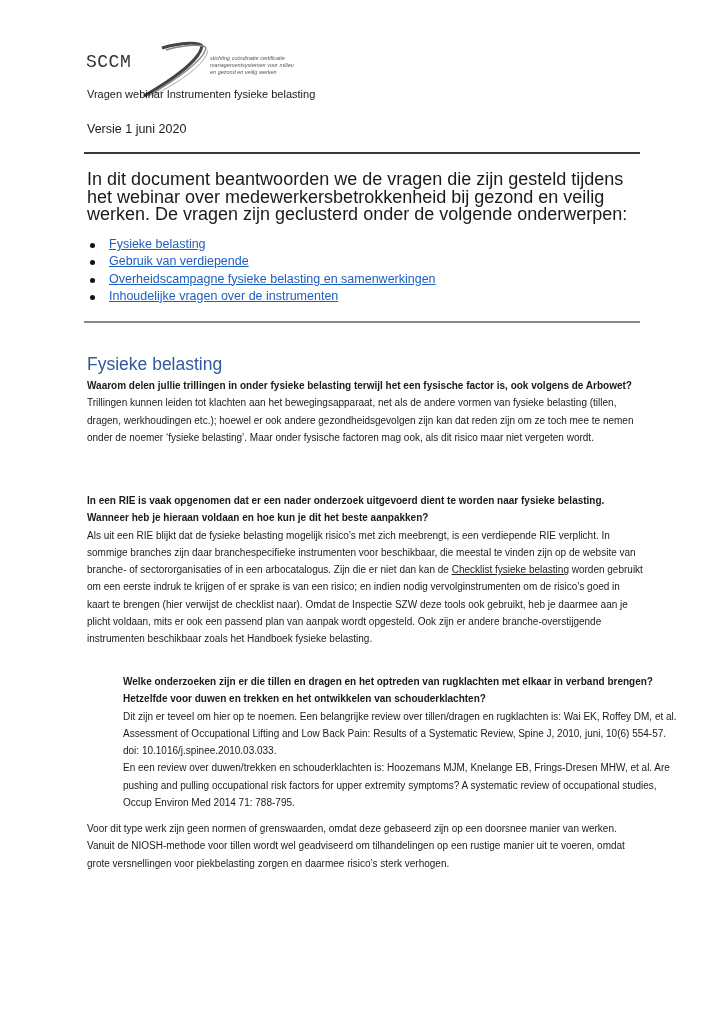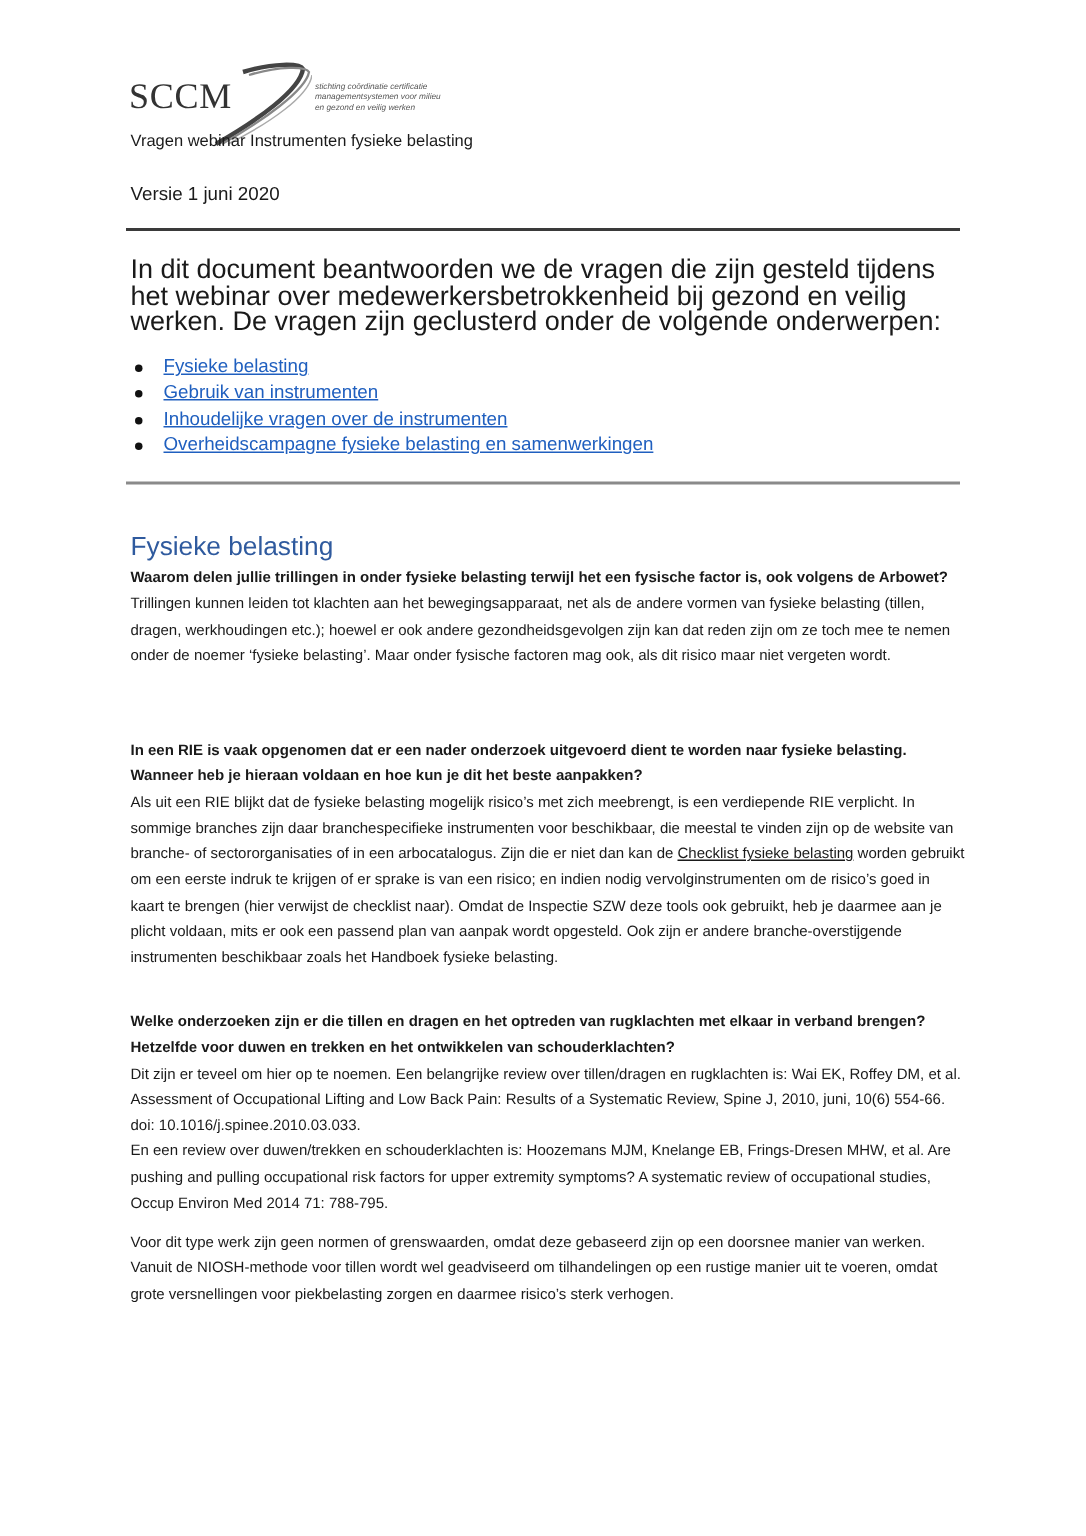--- a/index.html
+++ b/index.html
@@ -1,20 +1,20 @@
 <!DOCTYPE html>
 <html><head>
 <meta charset="utf-8">
 <style>
   html, body { margin:0; padding:0; background:#ffffff; }
   body { width:724px; height:1024px; position:relative; overflow:hidden;
          font-family:"Liberation Sans", sans-serif; color:#1a1a1a; }
   .logo { position:absolute; left:86px; top:40px; width:190px; height:58px; }
-  .logo-text { position:absolute; left:0; top:12px; font-family:Liberation Serif, serif;
-               font-size:24px; color:#333; letter-spacing:0.5px; }
+  .logo-text { position:absolute; left:0; top:12px; font-family:Liberation Mono, monospace;
+               font-size:18px; color:#333; letter-spacing:0.5px; }
   .logo-swoosh { position:absolute; left:56px; top:0; width:66px; height:58px; }
   .logo-tag { position:absolute; left:124px; top:15px; font-size:5.5px; line-height:7px;
               font-style:italic; color:#555; width:90px; }
   .doc-title { position:absolute; left:87px; top:88px; font-size:11px; font-weight:normal; }
   .doc-version { position:absolute; left:87px; top:122px; font-size:12.5px; }
   .rule1 { position:absolute; left:84px; top:152px; width:556px; height:0; border-top:2px solid #3a3a3a; }
   .rule2 { position:absolute; left:84px; top:321px; width:556px; height:0; border-top:2.5px solid #8a8a8a; }
   .intro { position:absolute; left:87px; top:171px; width:560px; font-size:18px; line-height:17.5px; }
   .toc { position:absolute; left:87px; top:236px; margin:0; padding:0; list-style:none; }
   .toc li { position:relative; padding-left:22px; height:17.3px; font-size:12.5px; line-height:17.3px; }
@@ -40,40 +40,40 @@
 </div>
 
 <div class="doc-title">Vragen webinar Instrumenten fysieke belasting</div>
 <div class="doc-version">Versie 1 juni 2020</div>
 <div class="rule1"></div>
 
 <div class="intro">In dit document beantwoorden we de vragen die zijn gesteld tijdens het webinar over medewerkersbetrokkenheid bij gezond en veilig werken. De vragen zijn geclusterd onder de volgende onderwerpen:</div>
 
 <ul class="toc">
   <li><a href="#">Fysieke belasting</a></li>
-  <li><a href="#">Gebruik van instrumenten</a></li>
+  <li><a href="#">Gebruik van verdiepende</a></li>
+  <li><a href="#">Overheidscampagne fysieke belasting en samenwerkingen</a></li>
   <li><a href="#">Inhoudelijke vragen over de instrumenten</a></li>
-  <li><a href="#">Overheidscampagne fysieke belasting en samenwerkingen</a></li>
 </ul>
 
 <div class="rule2"></div>
 
 <div class="h1">Fysieke belasting</div>
 
 <div class="block" style="top:377px;">
   <div class="q">Waarom delen jullie trillingen in onder fysieke belasting terwijl het een fysische factor is, ook volgens de Arbowet?</div>
   <div>Trillingen kunnen leiden tot klachten aan het bewegingsapparaat, net als de andere vormen van fysieke belasting (tillen, dragen, werkhoudingen etc.); hoewel er ook andere gezondheidsgevolgen zijn kan dat reden zijn om ze toch mee te nemen onder de noemer ‘fysieke belasting’. Maar onder fysische factoren mag ook, als dit risico maar niet vergeten wordt.</div>
 </div>
 
 <div class="block" style="top:492px;">
   <div class="q">In een RIE is vaak opgenomen dat er een nader onderzoek uitgevoerd dient te worden naar fysieke belasting. Wanneer heb je hieraan voldaan en hoe kun je dit het beste aanpakken?</div>
   <div><span>Als uit een RIE blijkt dat de fysieke belasting mogelijk risico’s met zich meebrengt, is een verdiepende RIE verplicht. In sommige branches zijn daar branchespecifieke instrumenten voor beschikbaar, die meestal te vinden zijn op de website van branche- of sectororganisaties of in een arbocatalogus. Zijn die er niet dan kan de </span><span class="ul">Checklist fysieke belasting</span><span> worden gebruikt om een eerste indruk te krijgen of er sprake is van een risico; en indien nodig vervolginstrumenten om de risico’s goed in kaart te brengen (hier verwijst de checklist naar). Omdat de Inspectie SZW deze tools ook gebruikt, heb je daarmee aan je plicht voldaan, mits er ook een passend plan van aanpak wordt opgesteld. Ook zijn er andere branche-overstijgende instrumenten beschikbaar zoals het Handboek fysieke belasting.</span></div>
 </div>
 
-<div class="block" style="top:673px;">
+<div class="block" style="top:673px;margin-left:36px;">
   <div class="q">Welke onderzoeken zijn er die tillen en dragen en het optreden van rugklachten met elkaar in verband brengen? Hetzelfde voor duwen en trekken en het ontwikkelen van schouderklachten?</div>
-  <div>Dit zijn er teveel om hier op te noemen. Een belangrijke review over tillen/dragen en rugklachten is: Wai EK, Roffey DM, et al. Assessment of Occupational Lifting and Low Back Pain: Results of a Systematic Review, Spine J, 2010, juni, 10(6) 554-66. doi: 10.1016/j.spinee.2010.03.033.</div>
+  <div>Dit zijn er teveel om hier op te noemen. Een belangrijke review over tillen/dragen en rugklachten is: Wai EK, Roffey DM, et al. Assessment of Occupational Lifting and Low Back Pain: Results of a Systematic Review, Spine J, 2010, juni, 10(6) 554-57. doi: 10.1016/j.spinee.2010.03.033.</div>
   <div>En een review over duwen/trekken en schouderklachten is: Hoozemans MJM, Knelange EB, Frings-Dresen MHW, et al. Are pushing and pulling occupational risk factors for upper extremity symptoms? A systematic review of occupational studies, Occup Environ Med 2014 71: 788-795.</div>
 </div>
 
 <div class="block" style="top:820px;">
   <div>Voor dit type werk zijn geen normen of grenswaarden, omdat deze gebaseerd zijn op een doorsnee manier van werken. Vanuit de NIOSH-methode voor tillen wordt wel geadviseerd om tilhandelingen op een rustige manier uit te voeren, omdat grote versnellingen voor piekbelasting zorgen en daarmee risico’s sterk verhogen.</div>
 </div>
 
 </body></html>

